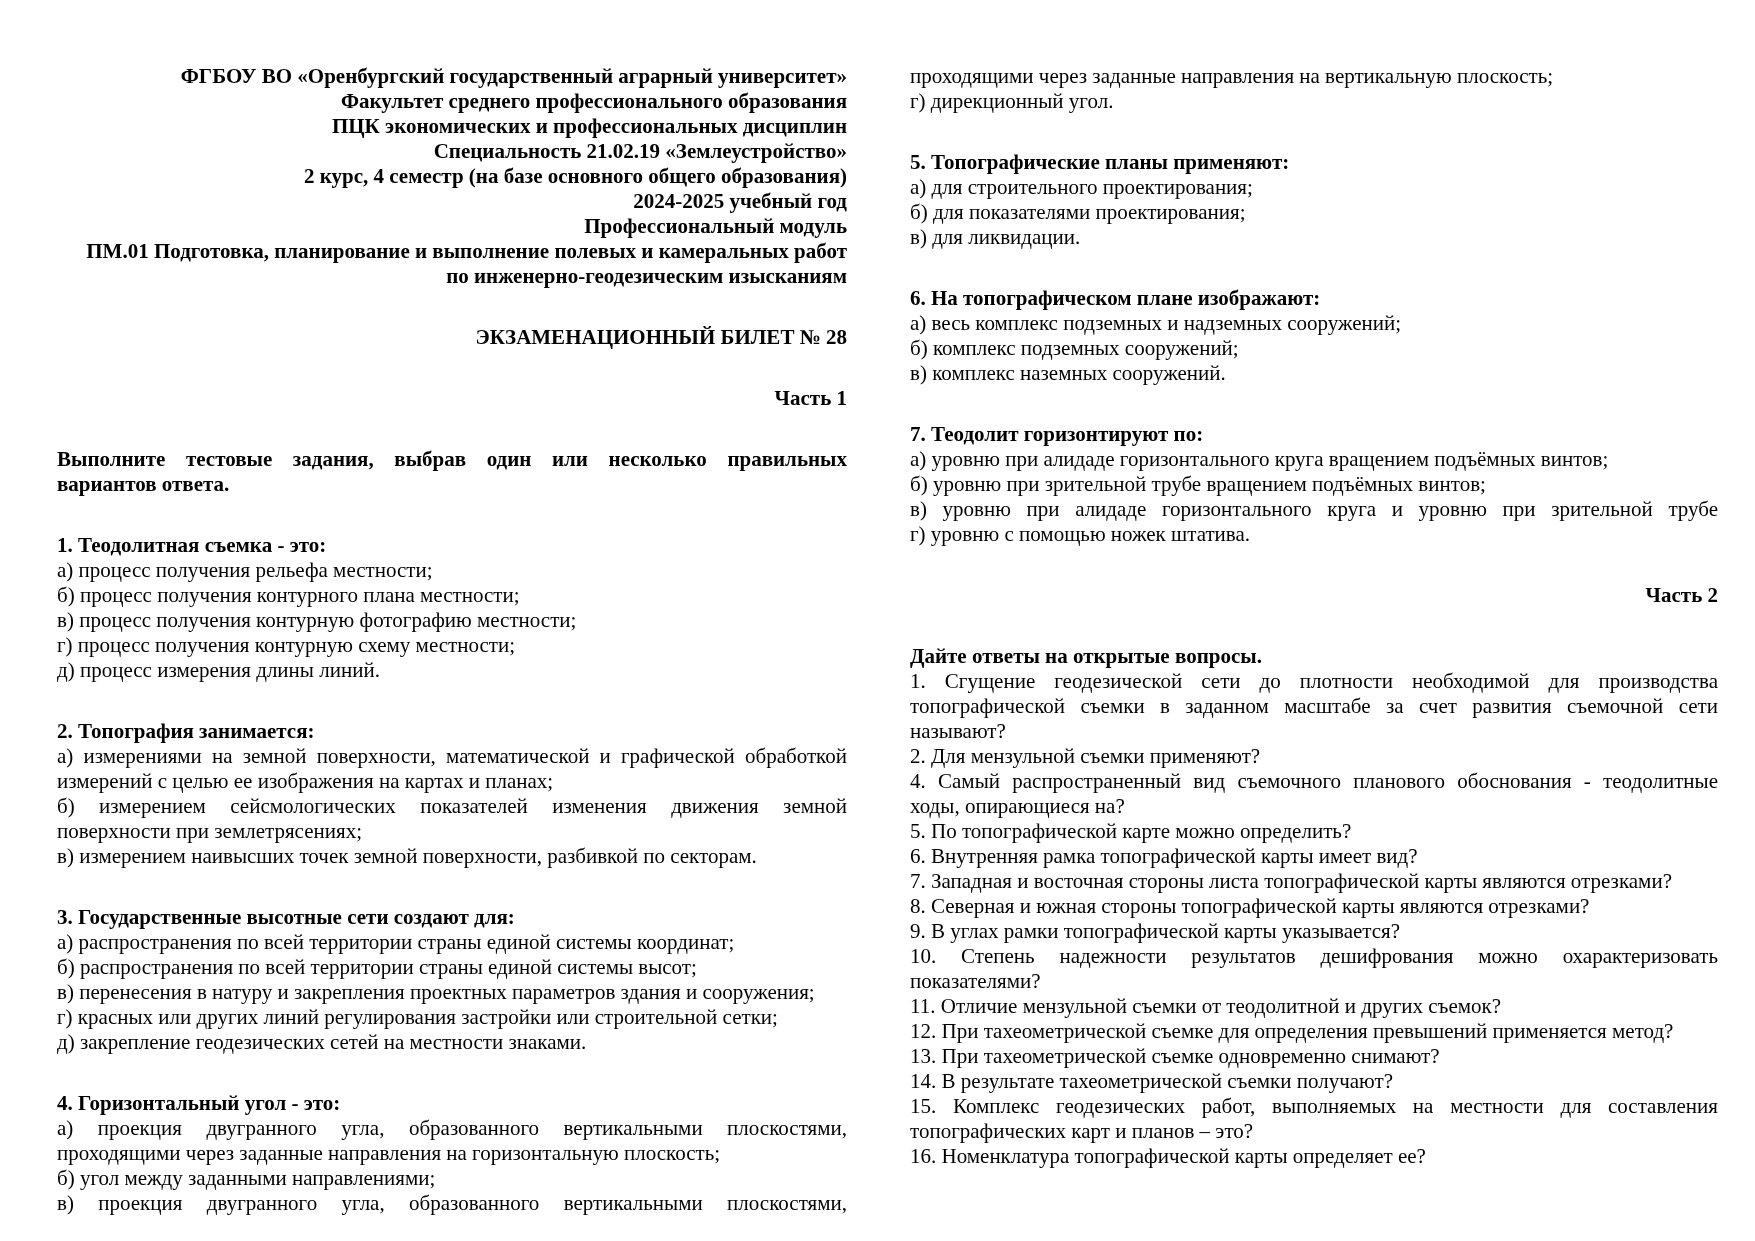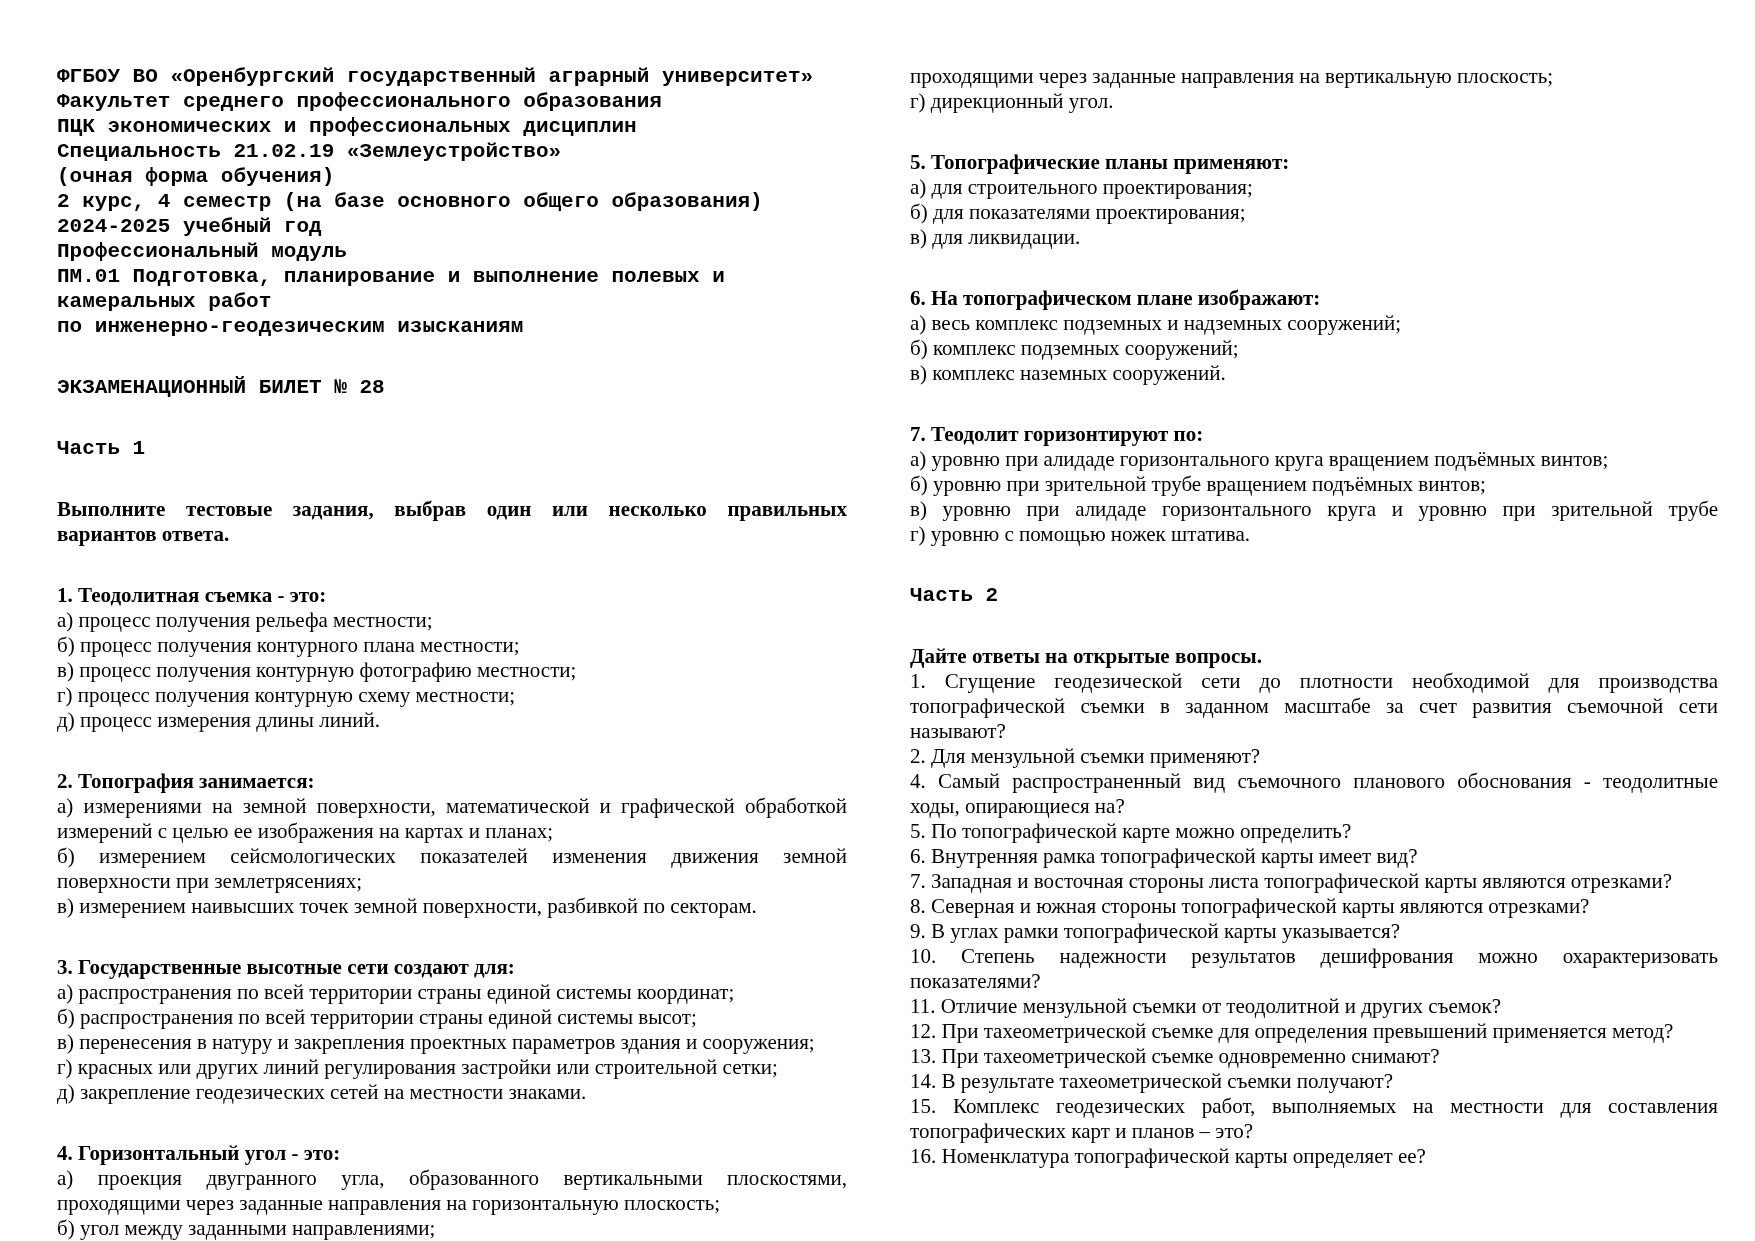--- a/index.html
+++ b/index.html
@@ -11,37 +11,36 @@
     font-family:"Liberation Serif","DejaVu Serif",serif;
     font-size:21px;
     line-height:25px;
     overflow:hidden;
   }
   .col { position:absolute; top:64px; }
   .col-left  { left:57px;  width:790px; }
   .col-right { left:910px; width:808px; }
   .line { margin:0; }
   .b { font-weight:bold; }
-  .c { text-align:left;font-family:Liberation Mono, monospace; }
+  .c { text-align:right; }
   .stretch { text-align:justify; text-align-last:justify; }
   .mt { margin-top:36px; }
 </style>
 </head>
 <body>
 
 <div class="page">
 
   <div class="col col-left">
 
     <div>
       <div class="line b c">ФГБОУ ВО «Оренбургский государственный аграрный университет»</div>
       <div class="line b c">Факультет среднего профессионального образования</div>
       <div class="line b c">ПЦК экономических и профессиональных дисциплин</div>
       <div class="line b c">Специальность 21.02.19 «Землеустройство»</div>
-      <div class="line b c">(очная форма обучения)</div>
       <div class="line b c">2 курс, 4 семестр (на базе основного общего образования)</div>
       <div class="line b c">2024-2025 учебный год</div>
       <div class="line b c">Профессиональный модуль</div>
       <div class="line b c">ПМ.01 Подготовка, планирование и выполнение полевых и камеральных работ</div>
       <div class="line b c">по инженерно-геодезическим изысканиям</div>
     </div>
 
     <div class="line b c mt">ЭКЗАМЕНАЦИОННЫЙ БИЛЕТ № 28</div>
 
     <div class="line b c mt">Часть 1</div>

